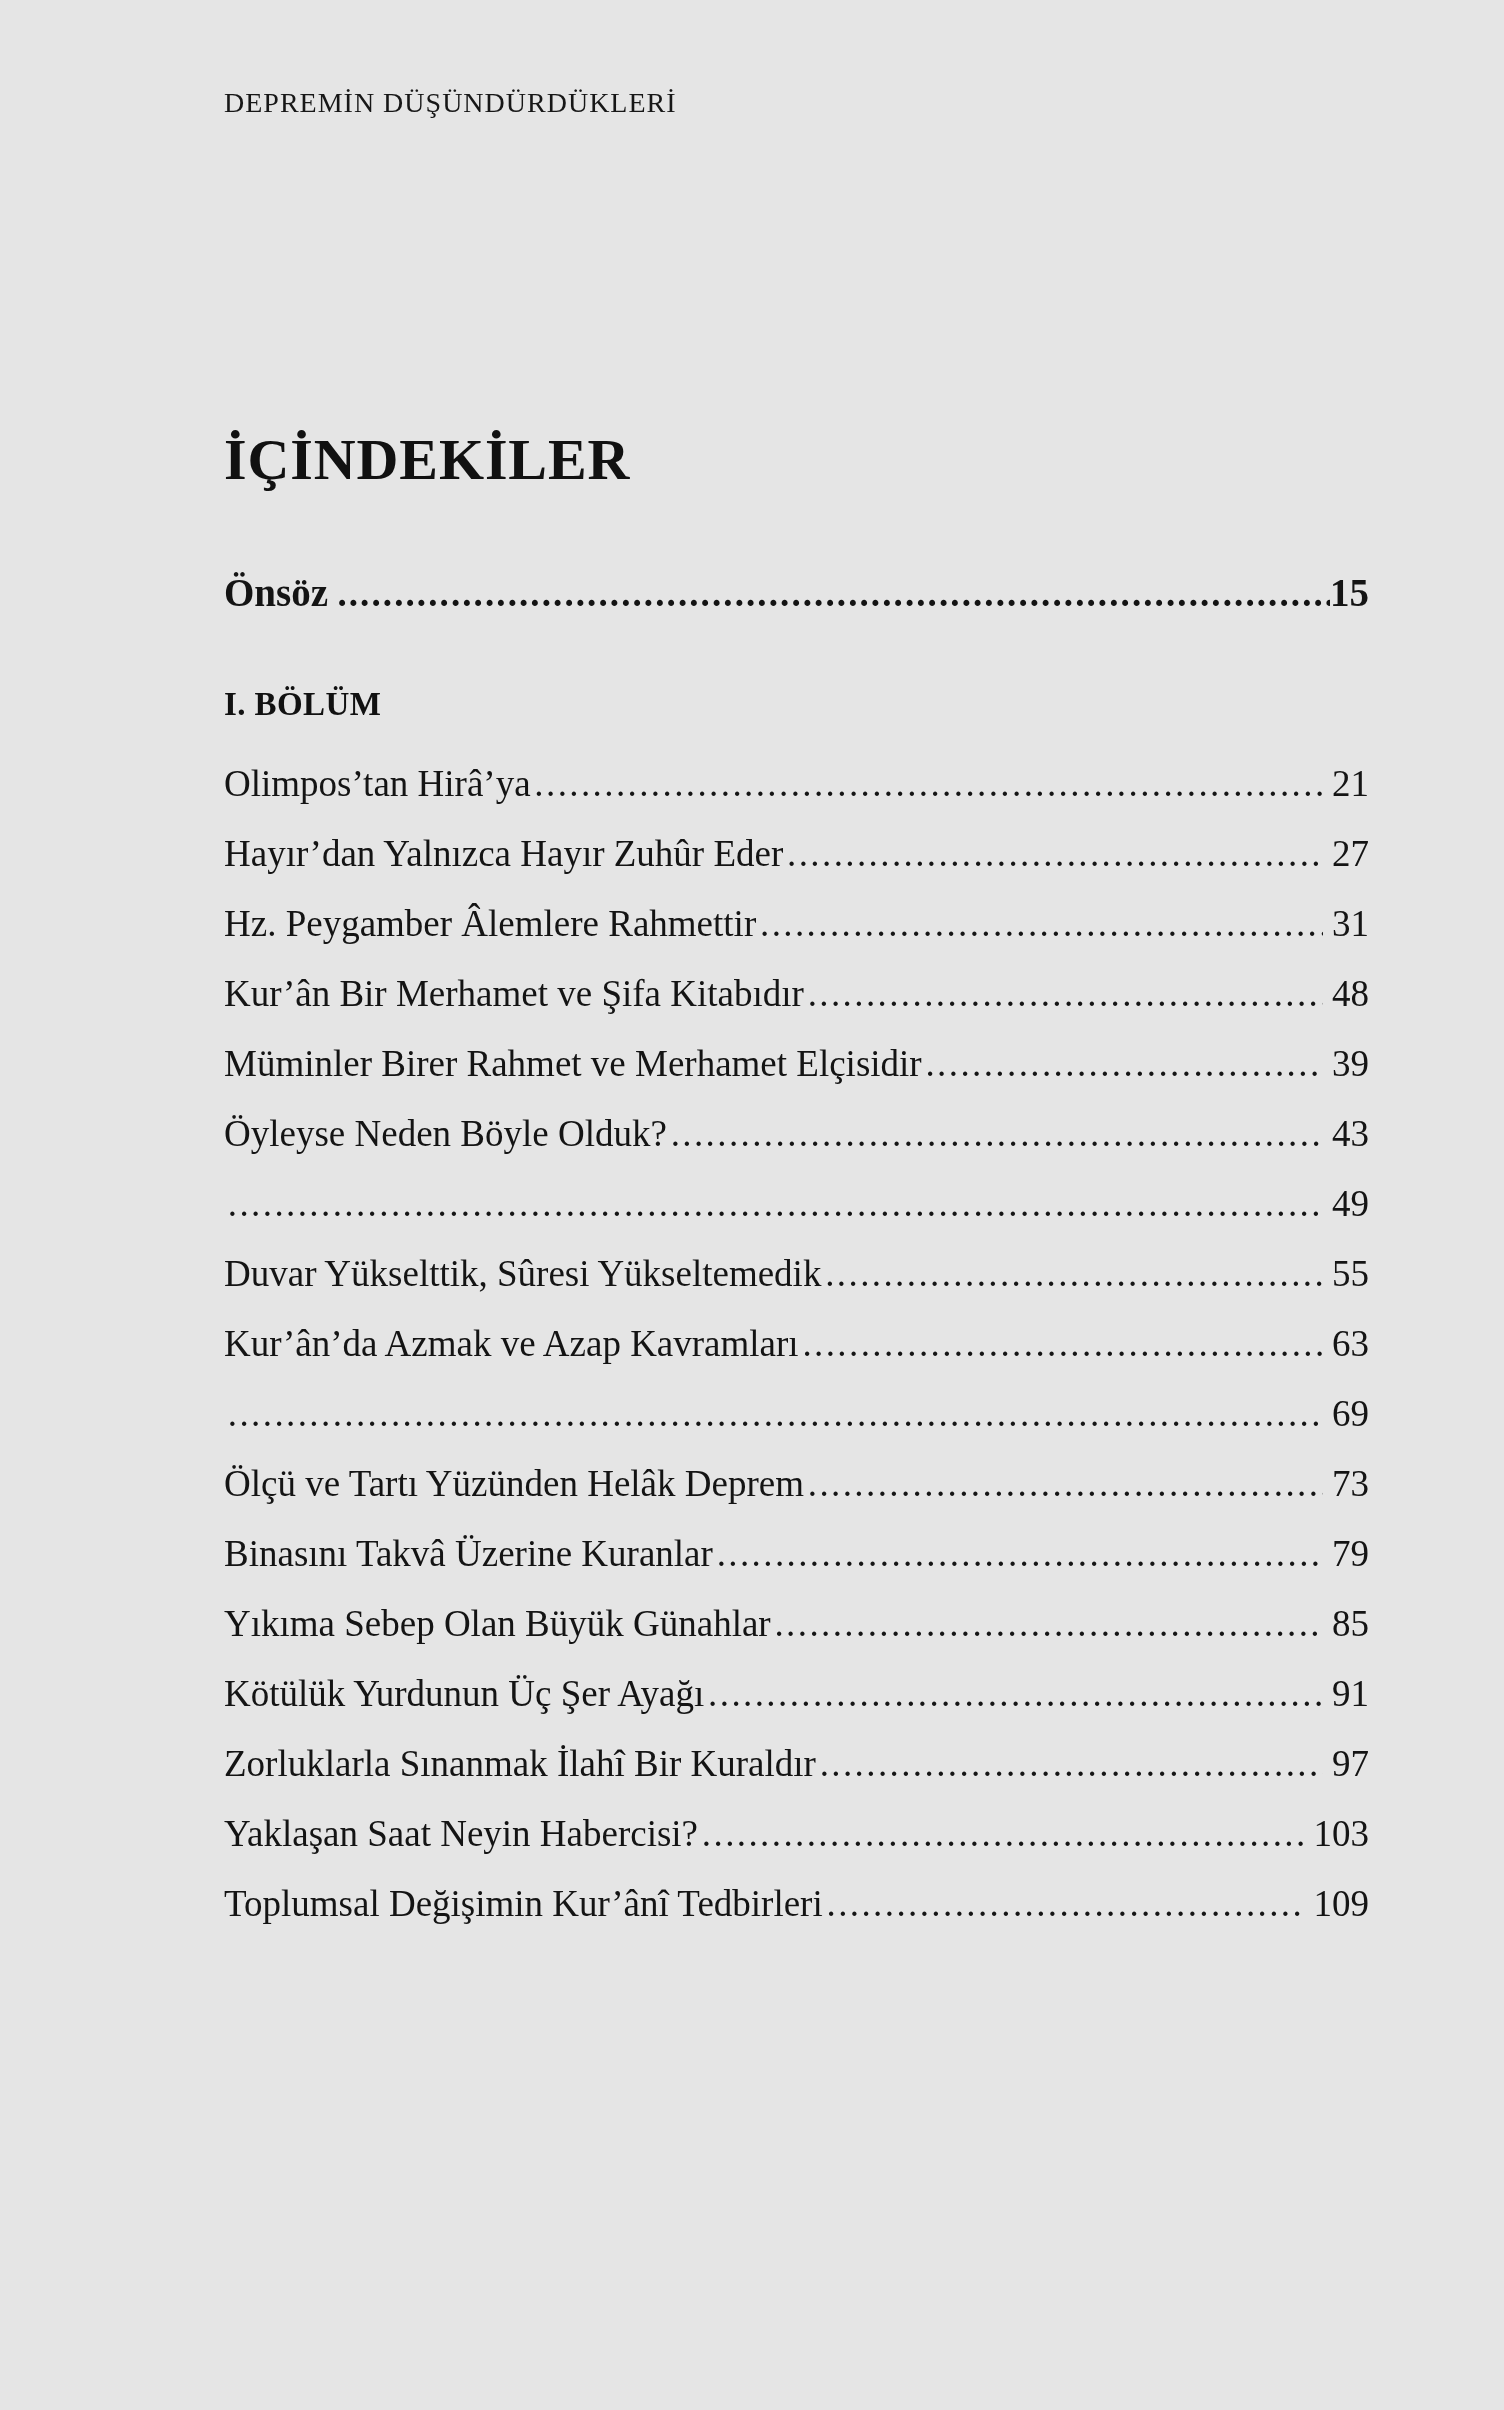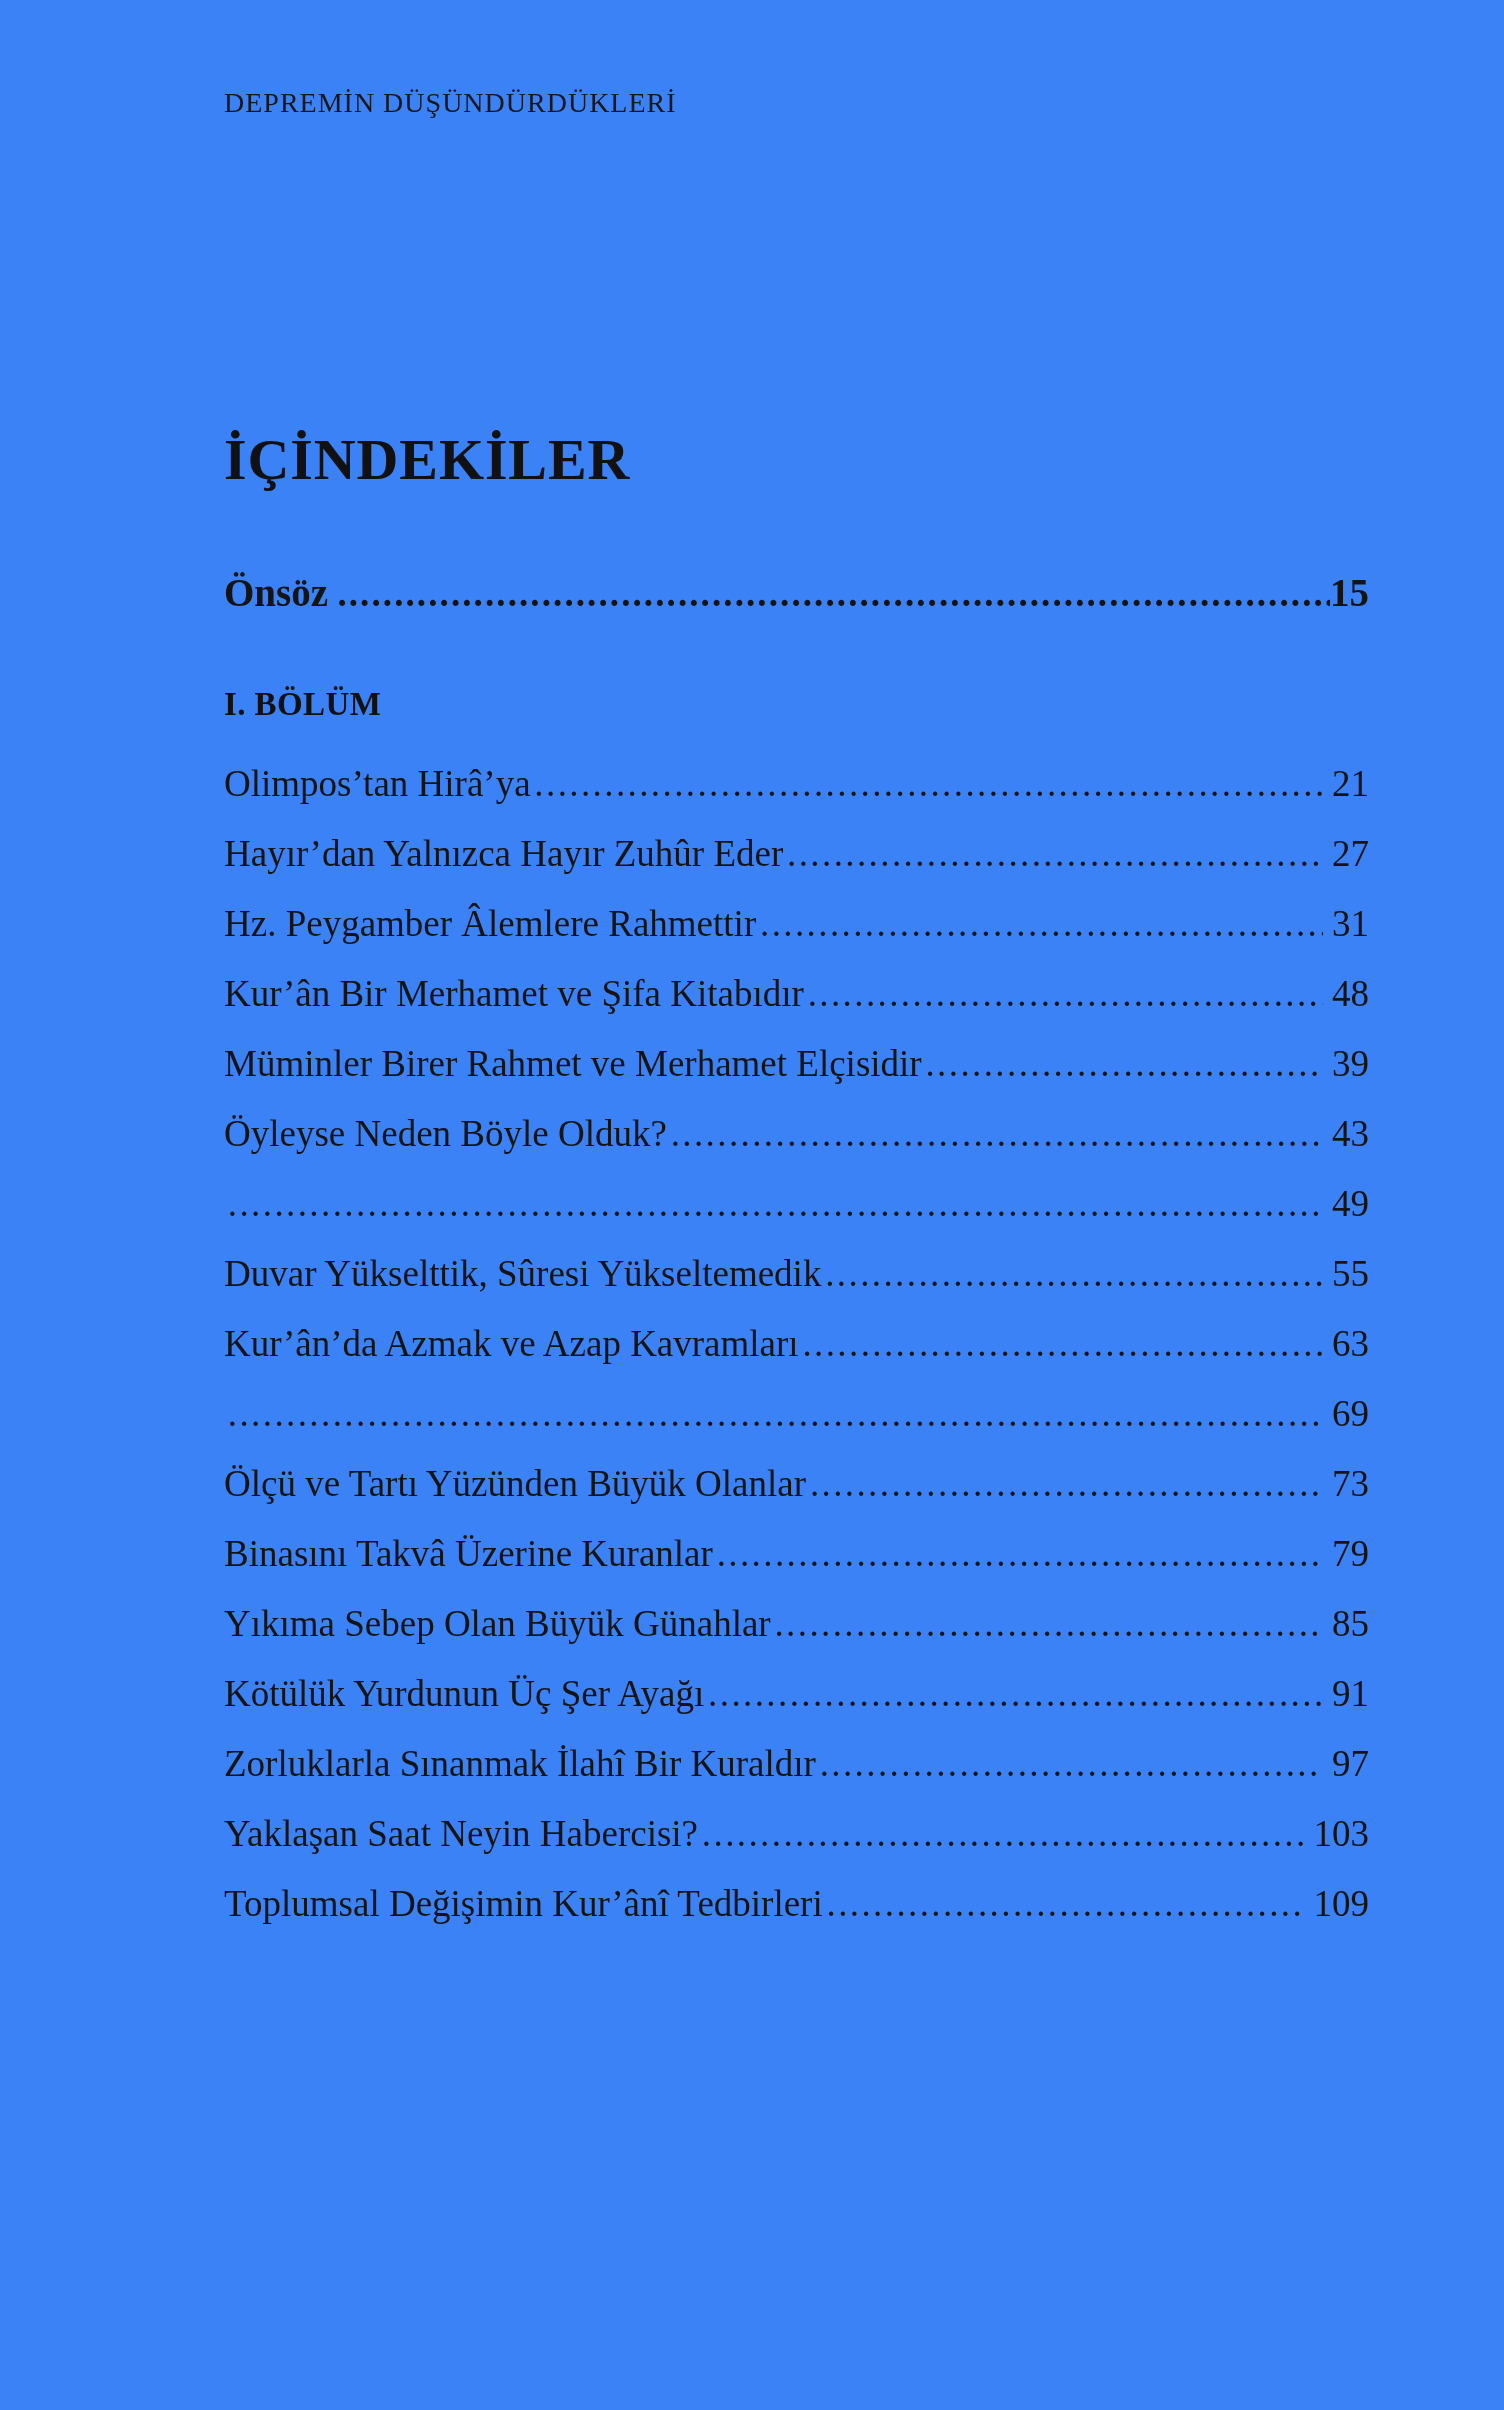--- a/index.html
+++ b/index.html
@@ -12,21 +12,21 @@
     height: 2411px;
     position: relative;
     font-family: "Liberation Serif", "DejaVu Serif", serif;
     color: #000000;
     overflow: hidden;
   }
 
   .page {
     position: absolute;
     inset: 0;
-    background: #3b82f6;
+    background: #e5e5e5;
   }
 
   
   .running-header {
     position: absolute;
     left: 224px;
     top: 87px;
     font-size: 28px;
     letter-spacing: 1px;
     color: #171717;
@@ -179,21 +179,21 @@
         <div class="toc-entry">
           <span class="label">Kur’ân’da Azmak ve Azap Kavramları</span>
           <span class="leader">....................................................................................................................................................................................................</span>
           <span class="page-num">63</span>
         </div>
         <div class="toc-entry">
           <span class="leader">....................................................................................................................................................................................................</span>
           <span class="page-num">69</span>
         </div>
         <div class="toc-entry">
-          <span class="label">Ölçü ve Tartı Yüzünden Büyük Olanlar</span>
+          <span class="label">Ölçü ve Tartı Yüzünden Helâk Deprem</span>
           <span class="leader">....................................................................................................................................................................................................</span>
           <span class="page-num">73</span>
         </div>
         <div class="toc-entry">
           <span class="label">Binasını Takvâ Üzerine Kuranlar</span>
           <span class="leader">....................................................................................................................................................................................................</span>
           <span class="page-num">79</span>
         </div>
         <div class="toc-entry">
           <span class="label">Yıkıma Sebep Olan Büyük Günahlar</span>

